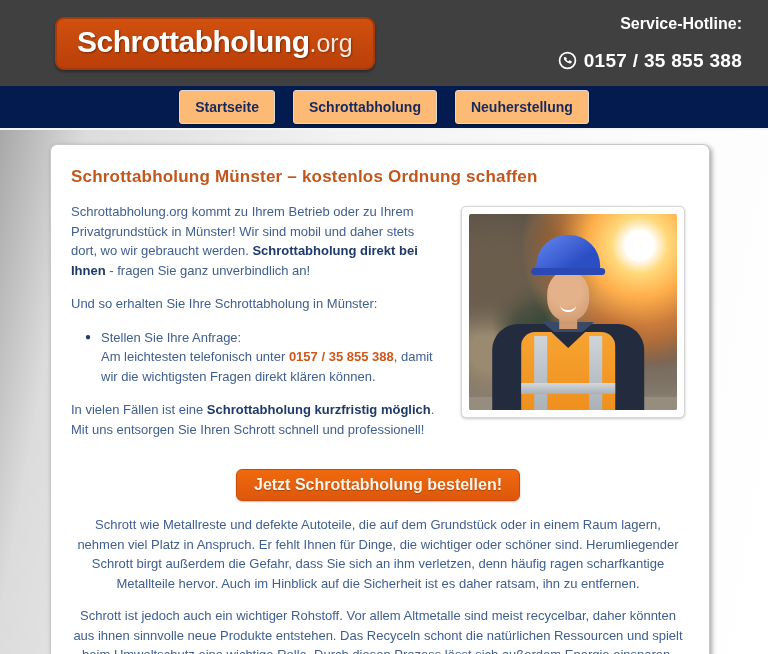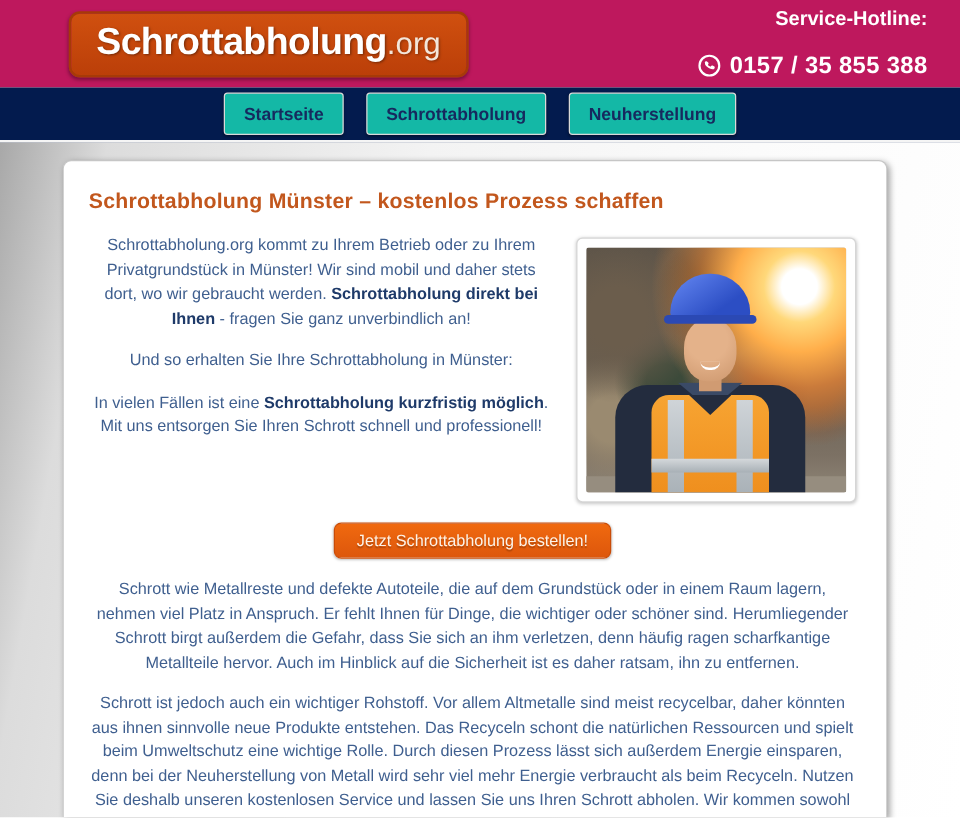--- a/index.html
+++ b/index.html
@@ -1,21 +1,21 @@
 <!DOCTYPE html>
 <html lang="de"><head>
 <meta charset="utf-8">
 <style>
   * { margin:0; padding:0; box-sizing:border-box; }
   html,body { width:768px; height:654px; overflow:hidden; }
   body { font-family:"Liberation Sans", sans-serif; background:#fff; }
 
   
   .header {
-    height:70px; background:#be185d;
+    height:86px; background:#404040;
     display:flex; align-items:center; justify-content:space-between;
     padding:0 26px 0 55px;
   }
   .logo {
     background:linear-gradient(#d0500f,#bb3f09);
     border:2px solid #a63a08; border-radius:9px;
     padding:6px 20px 9px 20px; cursor:pointer;
     box-shadow:0 2px 3px rgba(0,0,0,.35);
   }
   .logo .brand { color:#fff; font-weight:bold; font-size:30px; letter-spacing:-0.5px; text-shadow:1px 1px 2px rgba(0,0,0,.4); }
@@ -26,58 +26,58 @@
   .phone-icon { width:19px; height:19px; display:inline-block; }
   .hotline-number { font-size:19px; font-weight:bold; letter-spacing:0.3px; }
 
   
   .nav {
     height:44px; background:#031b4e;
     display:flex; align-items:center; justify-content:center; gap:18px;
     border-bottom:2px solid #f5f5f5;
   }
   .nav-btn {
-    background:#14b8a6; color:#16295e; border:1px solid #d9d9d9; border-radius:3px;
+    background:#fdba74; color:#16295e; border:1px solid #d9d9d9; border-radius:3px;
     font-family:"Liberation Sans", sans-serif;
     font-size:14px; font-weight:600; padding:8px 15px; cursor:pointer;
     box-shadow:0 1px 2px rgba(0,0,0,.3);
   }
 
   
   .main {
     height:540px;
     background:linear-gradient(100deg,#a8a8a8 0%,#dcdcdc 10%,#f3f3f3 40%,#fbfbfb 70%,#ffffff 100%);
     padding:14px 0 0 50px;
   }
   .card {
     width:660px; height:526px; background:#fff;
     border:1px solid #c6c6c6; border-radius:7px 7px 0 0; border-bottom:none;
     box-shadow:2px 2px 5px rgba(0,0,0,.35);
     padding:22px 24px 0 20px; overflow:hidden;
   }
   .page-title { color:#c2571d; font-size:17px; font-weight:bold; margin-bottom:15px; letter-spacing:0.2px; }
 
-  .content-row { display:flex; gap:18px;text-align:center; }
+  .content-row { display:flex; gap:18px; }
   .text-col { flex:1; min-width:0; }
 
   p.body-text, li.body-text { color:#3f5f8f; font-size:13px; line-height:1.5; }
   p.body-text { margin-bottom:14px; }
   .seg-b { font-weight:bold; color:#1e3a69; }
   .seg-hl { font-weight:bold; color:#d0571a; }
 
   ul.steps { list-style:none; margin:2px 0 14px 14px; }
   ul.steps li { position:relative; padding-left:16px; margin-bottom:11px; }
   ul.steps li::before { content:"●"; position:absolute; left:0; top:1px; font-size:10px; color:#1e3a69; }
 
   .cta-wrap { text-align:center; margin:16px 0 14px 0; }
   .cta-btn {
     background:linear-gradient(#f0690f,#dd570c);
     border:1px solid #c94c08; border-radius:6px;
     color:#fdf3e7; font-family:"Liberation Sans", sans-serif;
-    font-size:13px; font-weight:normal;
+    font-size:16px; font-weight:bold;
     padding:6px 17px; cursor:pointer; text-shadow:0 1px 1px rgba(0,0,0,.25);
     box-shadow:0 1px 2px rgba(0,0,0,.25);
   }
 
   
   .photo-frame {
     width:224px; height:212px; flex:0 0 224px;
     background:#fff; border:1px solid #d6d6d6; border-radius:5px;
     padding:7px; box-shadow:0 1px 3px rgba(0,0,0,.22); margin-top:4px;
   }
@@ -141,27 +141,28 @@
 
 <div class="nav">
   <button class="nav-btn">Startseite</button>
   <button class="nav-btn">Schrottabholung</button>
   <button class="nav-btn">Neuherstellung</button>
 </div>
 
 <div class="main">
   <div class="card">
 
-    <h1 class="page-title">Schrottabholung Münster – kostenlos Prozess schaffen</h1>
+    <h1 class="page-title">Schrottabholung Münster – kostenlos Ordnung schaffen</h1>
 
     <div class="content-row">
       <div class="text-col">
         <p class="body-text"><span>Schrottabholung.org kommt zu Ihrem Betrieb oder zu Ihrem Privatgrundstück in Münster! Wir sind mobil und daher stets dort, wo wir gebraucht werden. </span><span class="seg-b">Schrottabholung direkt bei Ihnen</span><span> - fragen Sie ganz unverbindlich an!</span></p>
         <p class="body-text">Und so erhalten Sie Ihre Schrottabholung in Münster:</p>
         <ul class="steps">
+          <li class="body-text"><span>Stellen Sie Ihre Anfrage:</span><br><span>Am leichtesten telefonisch unter </span><span class="seg-hl">0157 / 35 855 388</span><span>, damit wir die wichtigsten Fragen direkt klären können.</span></li>
         </ul>
         <p class="body-text"><span>In vielen Fällen ist eine </span><span class="seg-b">Schrottabholung kurzfristig möglich</span><span>. Mit uns entsorgen Sie Ihren Schrott schnell und professionell!</span></p>
       </div>
 
       <div class="photo-frame">
         <div class="photo">
           <div class="ground"></div>
           <div class="worker">
             <div class="jacket"></div>
             <div class="collar"></div>

